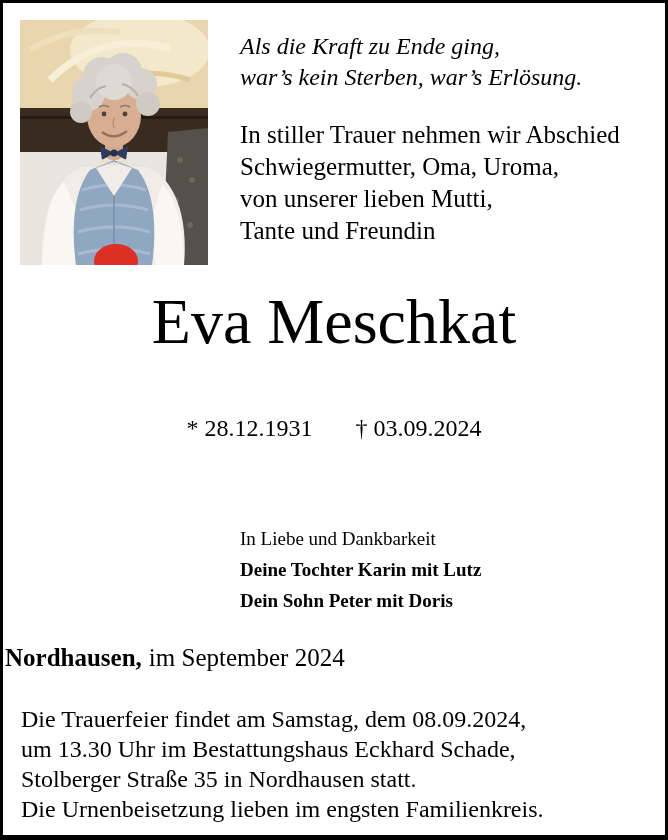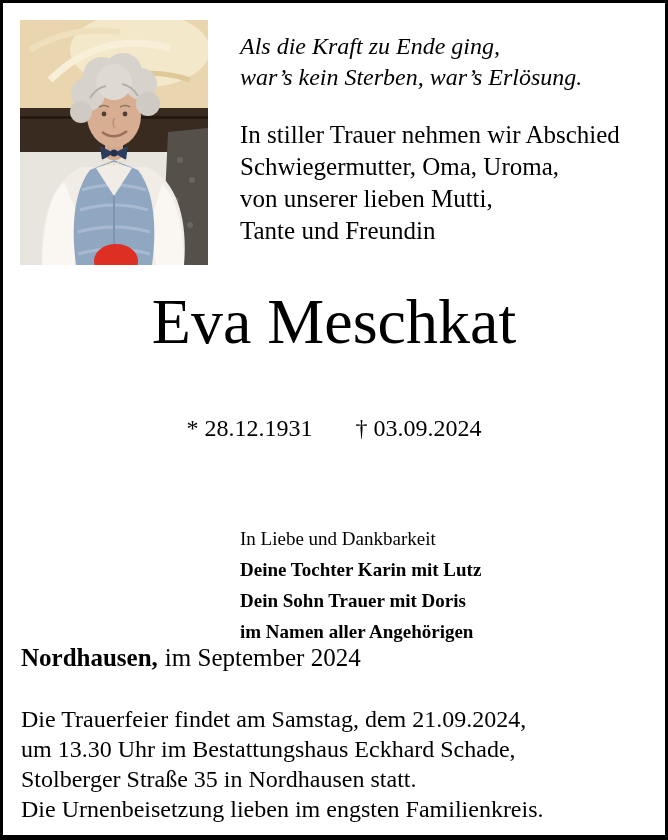--- a/index.html
+++ b/index.html
@@ -78,21 +78,21 @@
     left: 237px;
     top: 488px;
     font-size: 19px;
     line-height: 31px;
     white-space: nowrap;
     margin-top: 32px;
   }
   .farewell .bold-line { font-weight: bold; }
   .place-line {
     position: absolute;
-    left: 18px;
+    left: 2px;
     top: 640px;
     font-size: 25px;
     line-height: 30px;
     white-space: nowrap;
   }
   .place-line .city { font-weight: bold; }
   .place-line .rest { margin-left: 7px; }
   .funeral {
     position: absolute;
     left: 18px;
@@ -188,28 +188,27 @@
 
 
   <div class="dates">
     <span>* 28.12.1931</span>
     <span>† 03.09.2024</span>
   </div>
 
   <div class="farewell">
     <div>In Liebe und Dankbarkeit</div>
     <div class="bold-line">Deine Tochter Karin mit Lutz</div>
-    <div class="bold-line">Dein Sohn Trauer mit Doris</div>
-    <div class="bold-line">im Namen aller Angehörigen</div>
+    <div class="bold-line">Dein Sohn Peter mit Doris</div>
   </div>
 
   <div class="place-line">
     <span class="city">Nordhausen,</span><span class="rest">im September 2024</span>
   </div>
 
   <div class="funeral">
-    <div>Die Trauerfeier findet am Samstag, dem 21.09.2024,</div>
+    <div>Die Trauerfeier findet am Samstag, dem 08.09.2024,</div>
     <div>um 13.30 Uhr im Bestattungshaus Eckhard Schade,</div>
     <div>Stolberger Straße 35 in Nordhausen statt.</div>
     <div>Die Urnenbeisetzung lieben im engsten Familienkreis.</div>
   </div>
 
 </div>
 
 </body></html>

